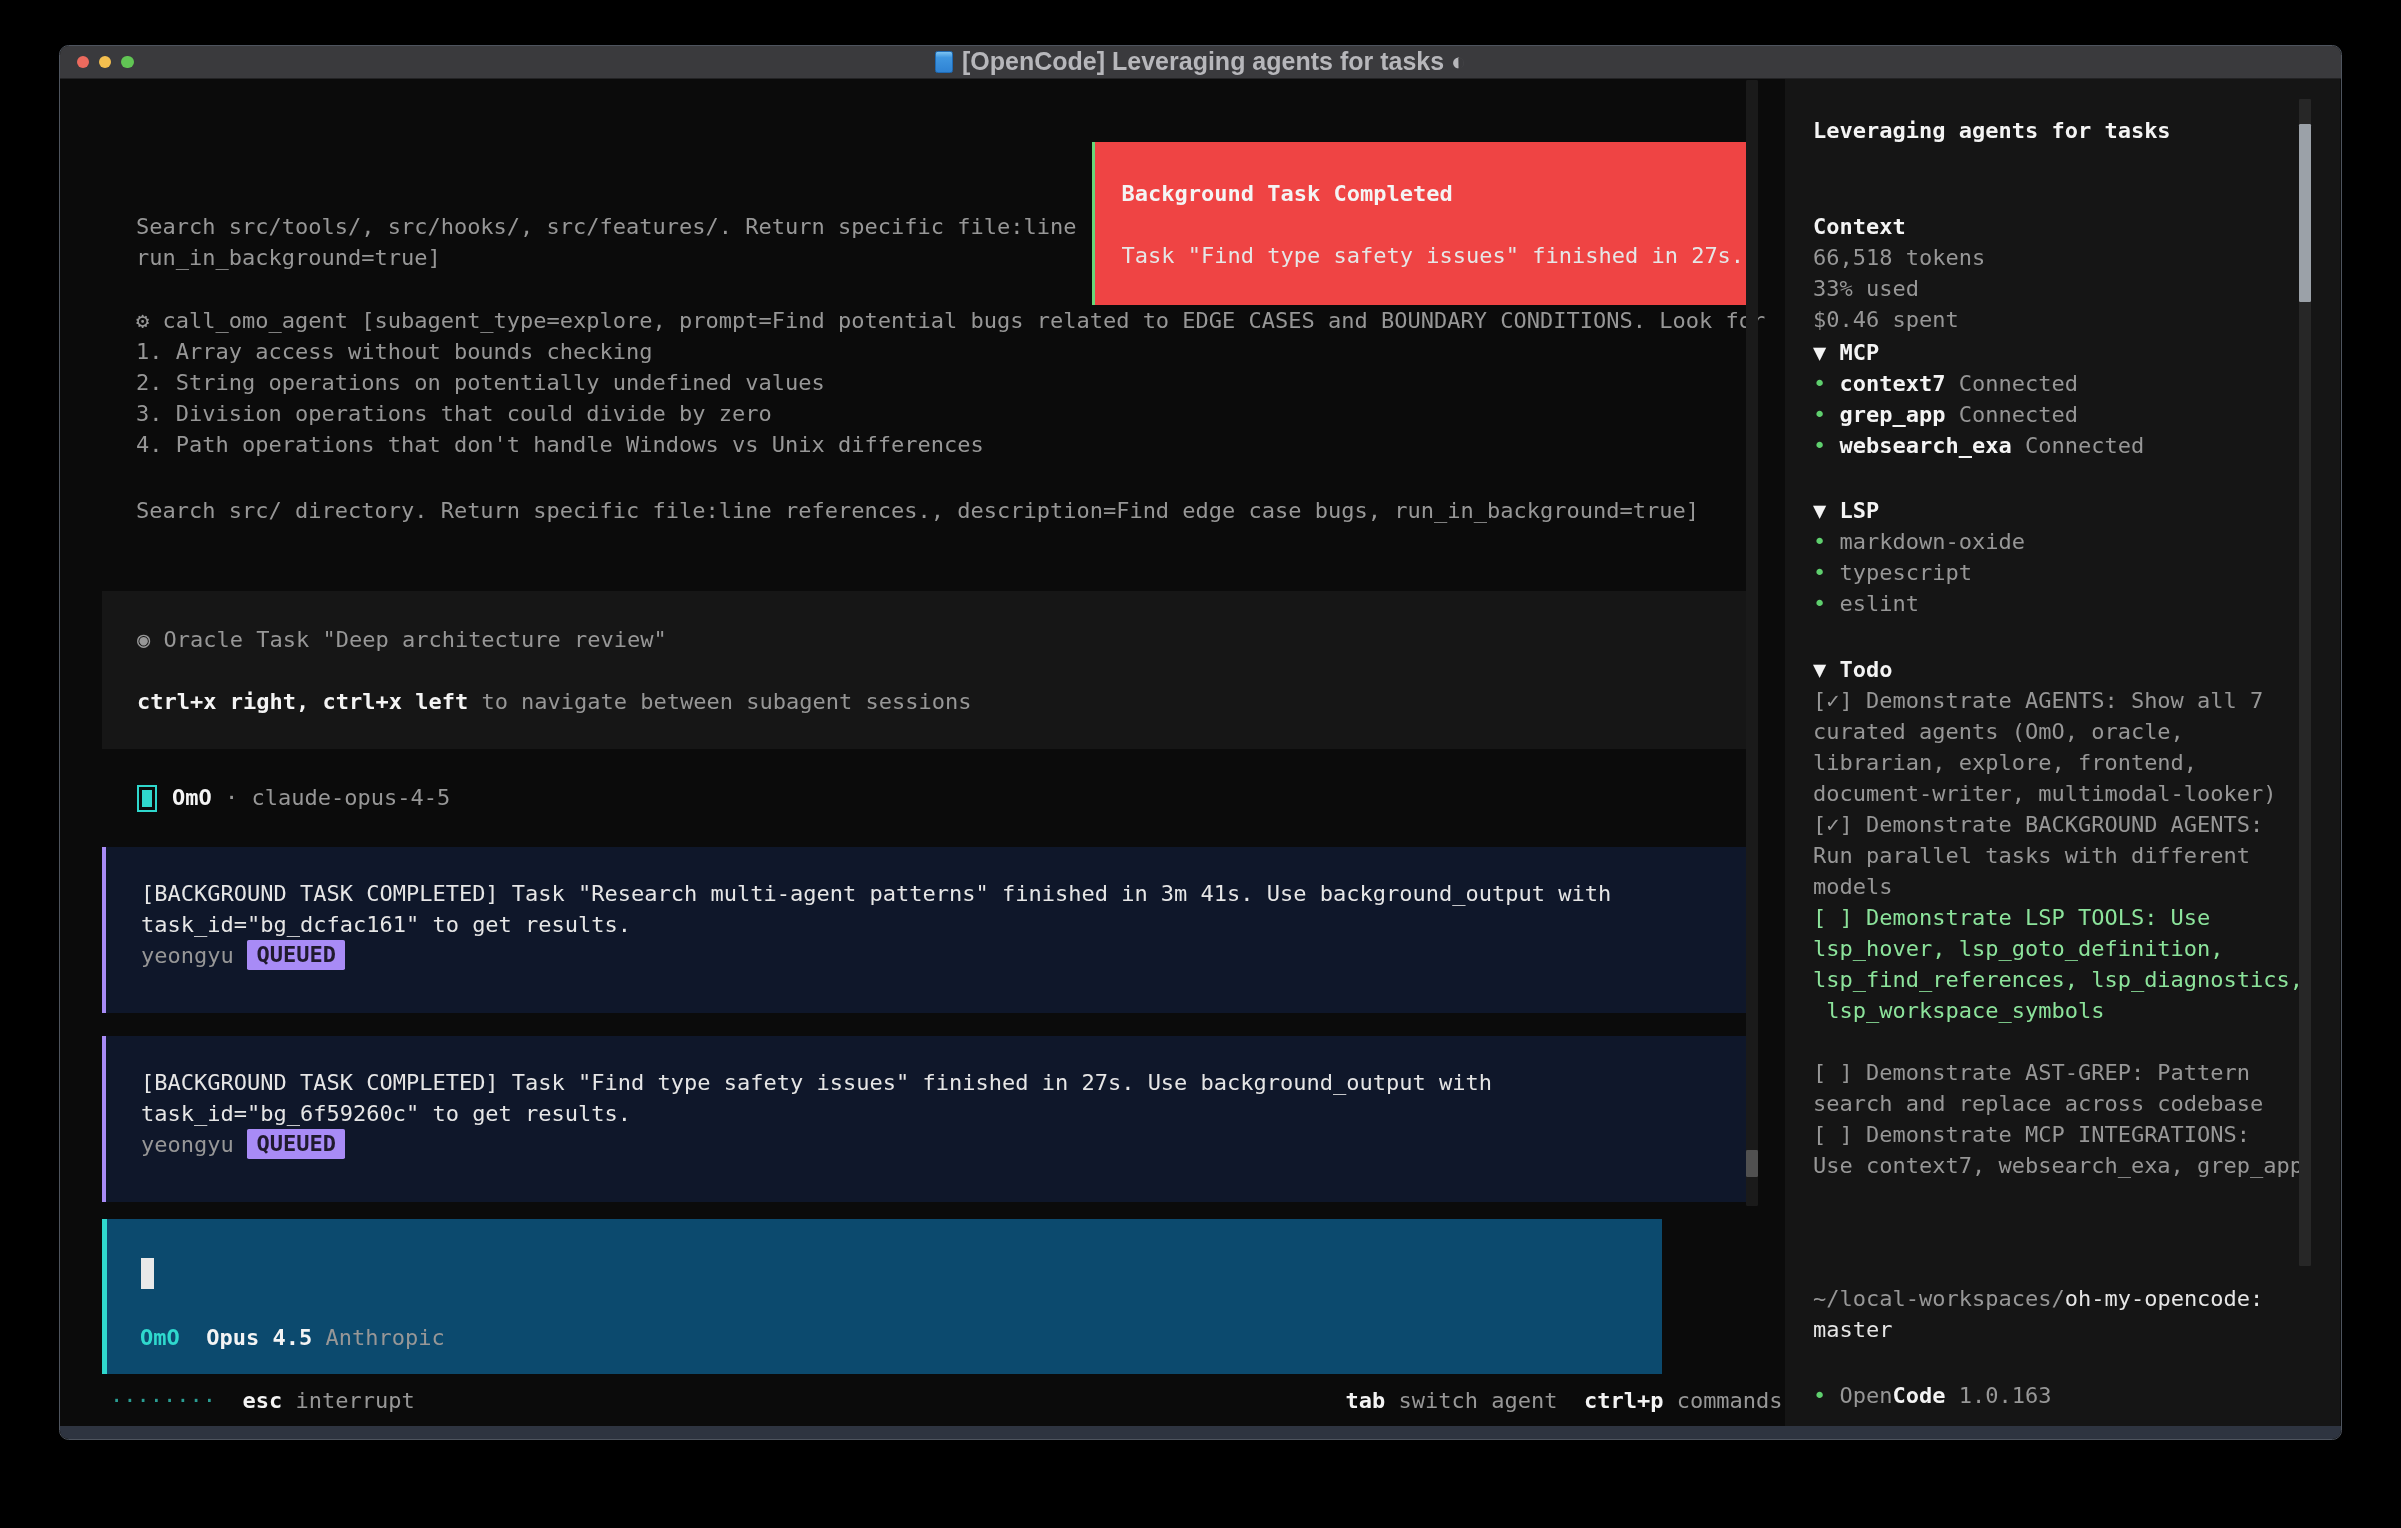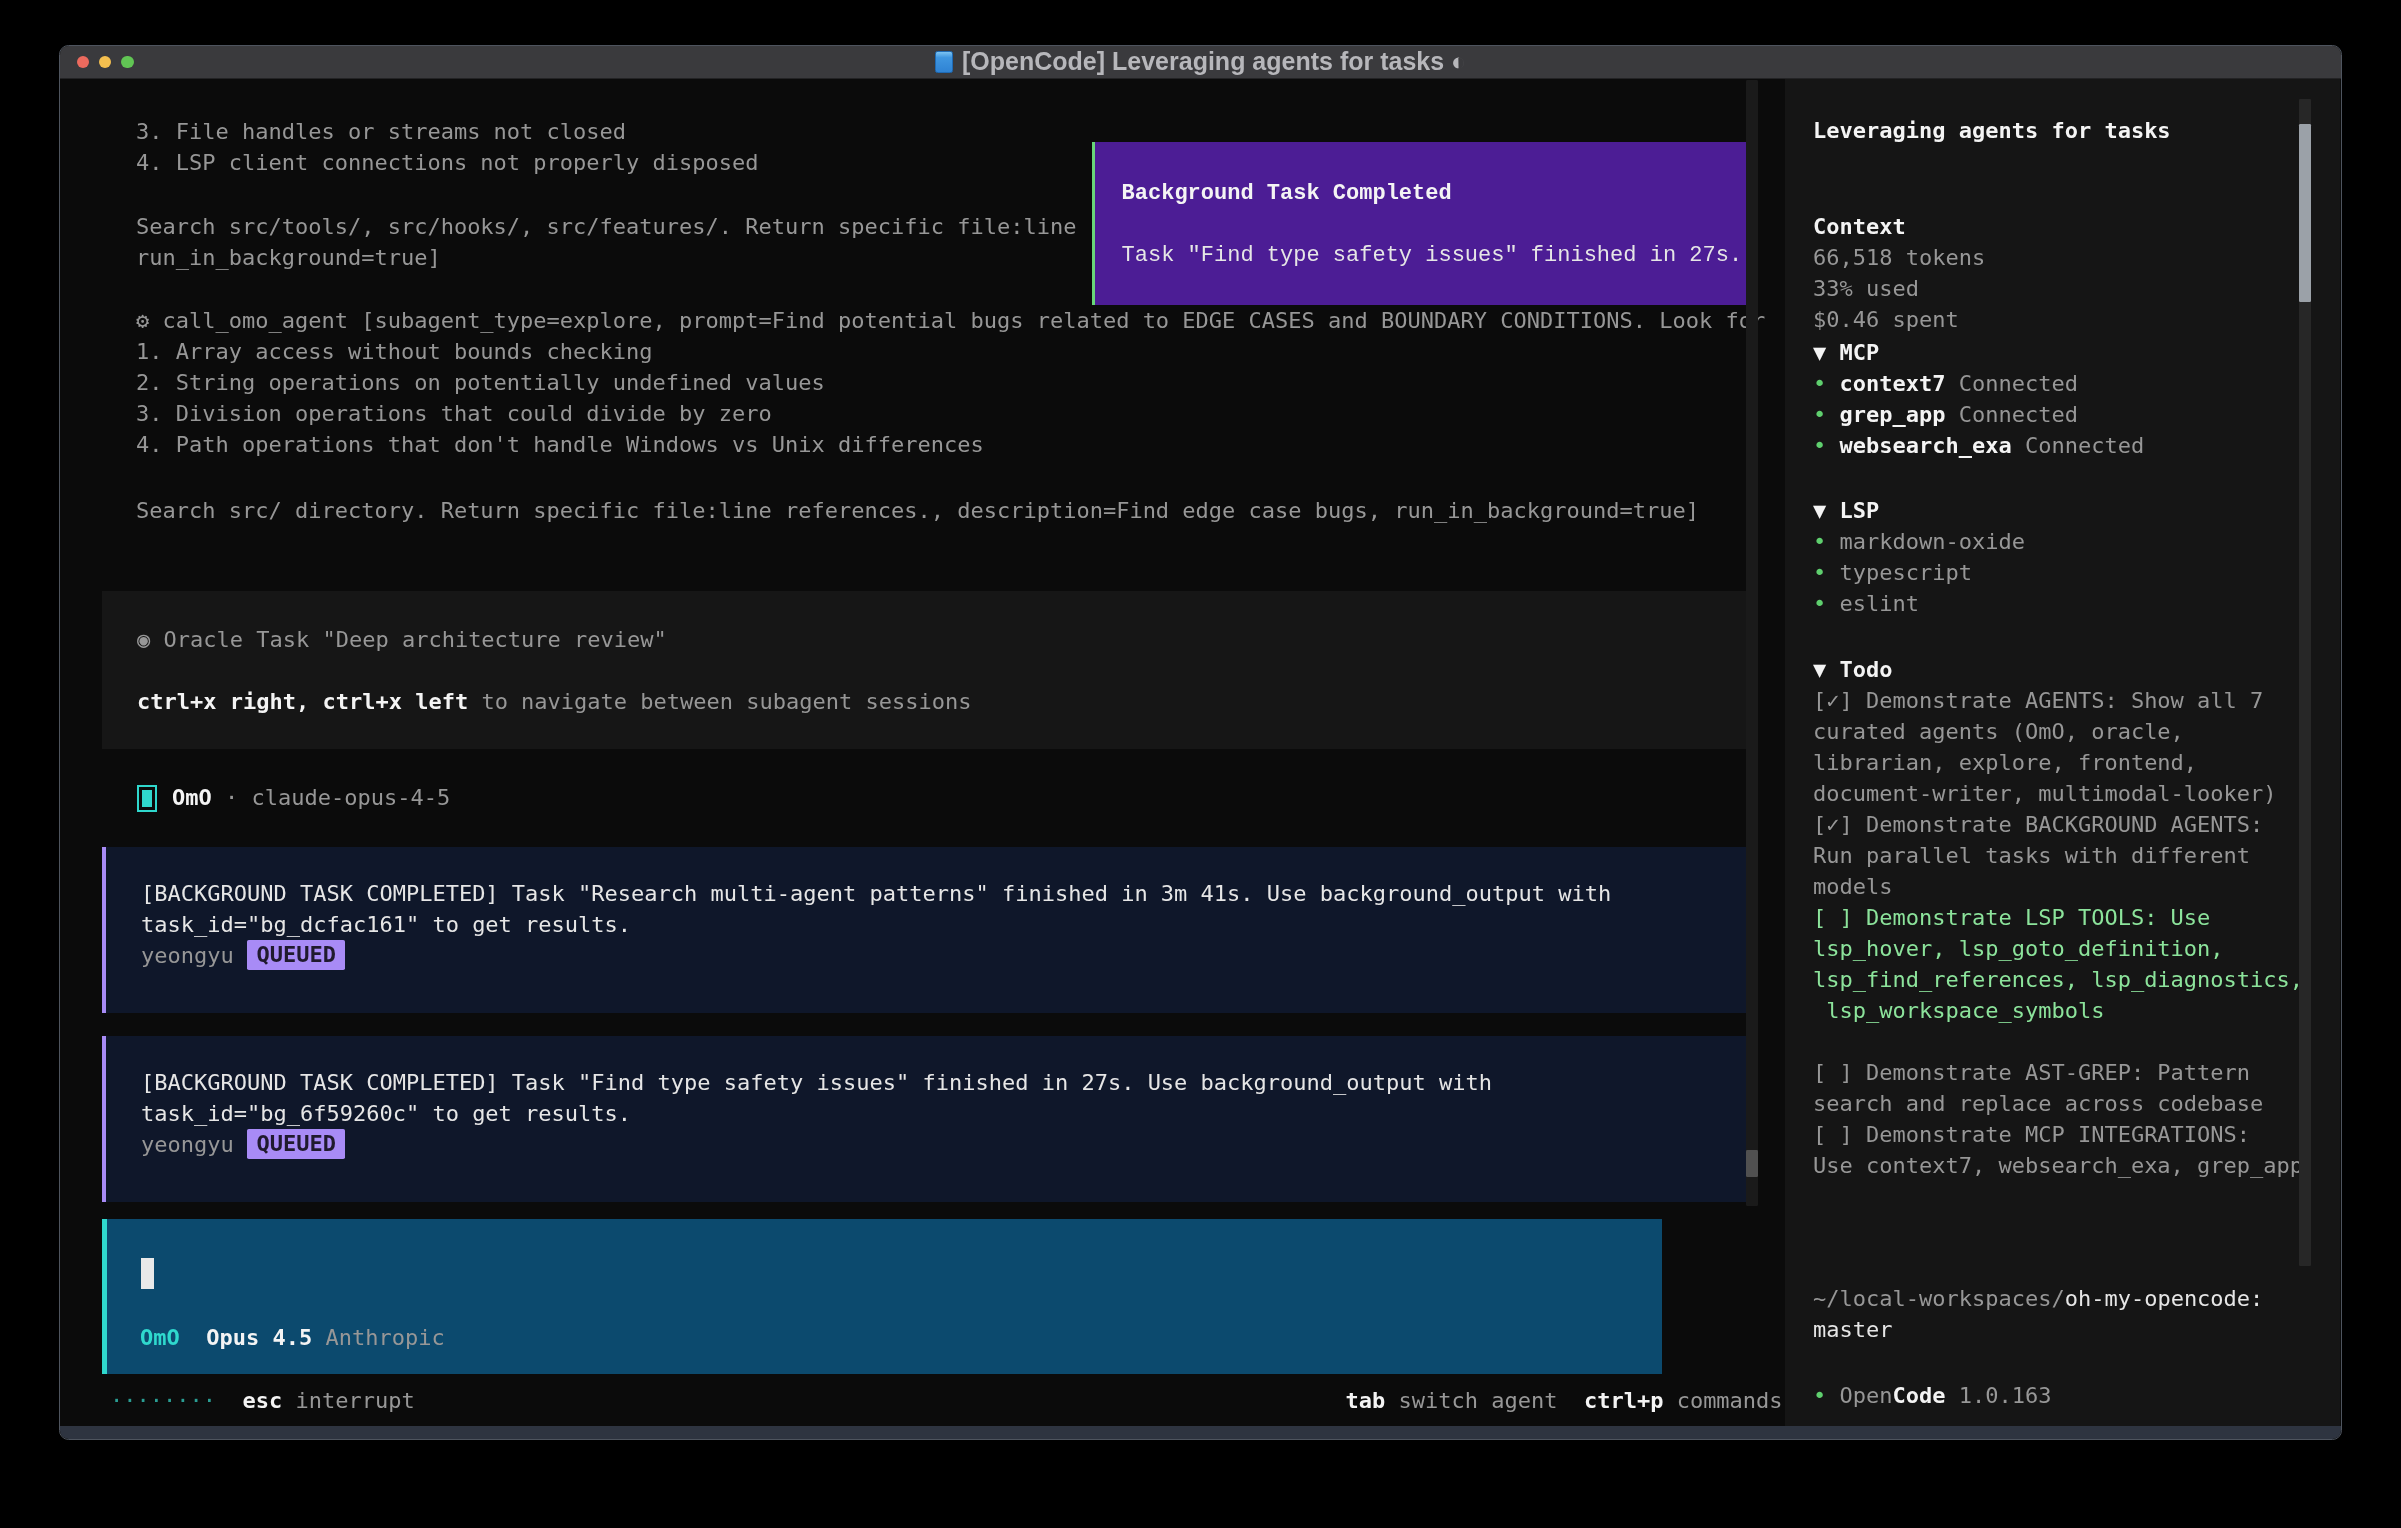--- a/index.html
+++ b/index.html
@@ -37,22 +37,22 @@
   .sg-w{color:#e6e6e6;}
   .sg-b{color:#f4f4f4;font-weight:bold;}
   .sg-g{color:#979797;}
   .sg-gn{color:#8ce39b;}
   .sg-dot{color:#5fcf6e;}
   .sg-cb{color:#2fd8cd;font-weight:bold;}
   .sg-dots{color:#2a9d93;}
   .sg-badge{background:#a88bf6;color:#201a2e;font-weight:bold;padding:2.4px 9.5px;border-radius:1.8px;}
 
   .toast{
-    position:absolute;left:1032px;top:63px;width:665px;height:163px;background:#4c1d95;
-    border-left:3px solid #68d779;border-right:3px solid #68d779;font-family:Liberation Mono, monospace;
+    position:absolute;left:1032px;top:63px;width:665px;height:163px;background:#ef4444;
+    border-left:3px solid #68d779;border-right:3px solid #68d779;
   }
   .card{position:absolute;background:#0f172a;}
   .oracle-card{left:42px;top:512px;width:1653px;height:158px;background:#161616;}
   .task-card{left:42px;width:1653px;height:166px;border-left:4.1px solid #a88bf6;}
   .input-box{
     position:absolute;left:42px;top:1140px;width:1560px;height:155px;background:#0c4a6e;
     border-left:5.3px solid #2fd8cd;
   }
   .cursor{position:absolute;left:34px;top:39px;width:13px;height:31px;background:#e9e9e9;}
 
@@ -78,24 +78,20 @@
       <div class="tl-close"></div>
       <div class="tl-min"></div>
       <div class="tl-zoom"></div>
     </div>
     <span class="doc-icon"></span>
     <span>[OpenCode] Leveraging agents for tasks ◐</span>
   </div>
 
   <div class="main mono">
 
-    <div class="block" style="left:76px;top:37px;">
-        <div class="ln"><span class="sg-g">3. File handles or streams not closed</span></div>
-        <div class="ln"><span class="sg-g">4. LSP client connections not properly disposed</span></div>
-      </div>
 
     <div class="block" style="left:76px;top:132px;">
         <div class="ln"><span class="sg-g">Search src/tools/, src/hooks/, src/features/. Return specific file:line</span></div>
         <div class="ln"><span class="sg-g">run_in_background=true]</span></div>
       </div>
 
     <div class="block" style="left:76px;top:226px;">
         <div class="ln"><span class="sg-g">⚙ call_omo_agent [subagent_type=explore, prompt=Find potential bugs related to EDGE CASES and BOUNDARY CONDITIONS. Look for</span></div>
         <div class="ln"><span class="sg-g">1. Array access without bounds checking</span></div>
         <div class="ln"><span class="sg-g">2. String operations on potentially undefined values</span></div>

